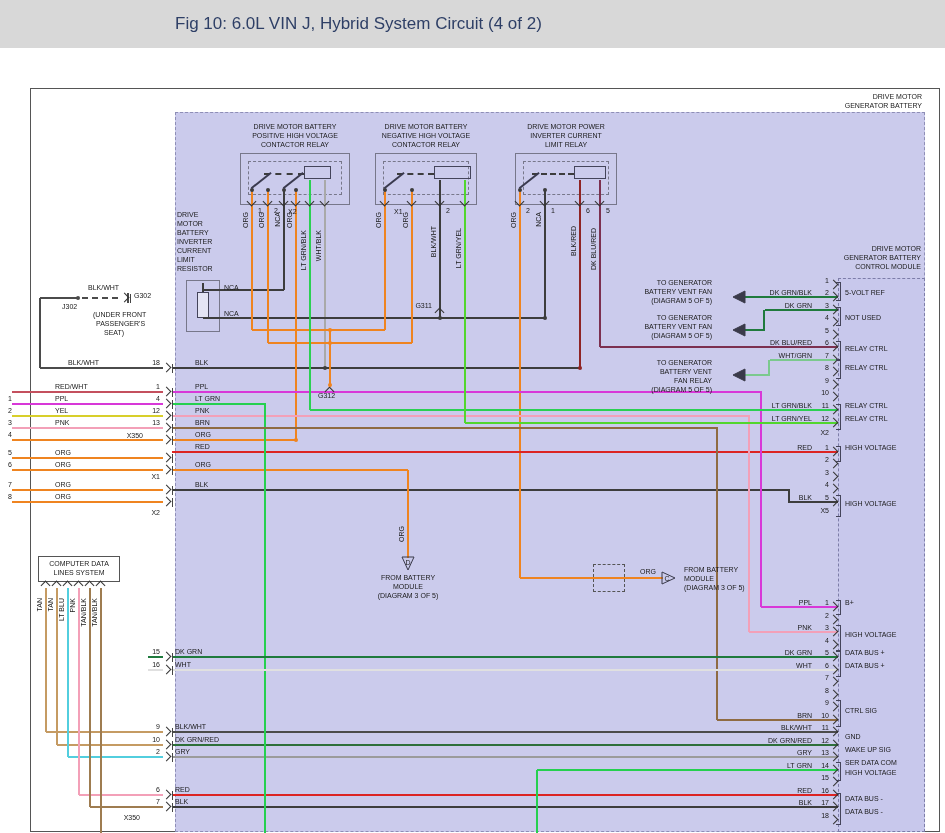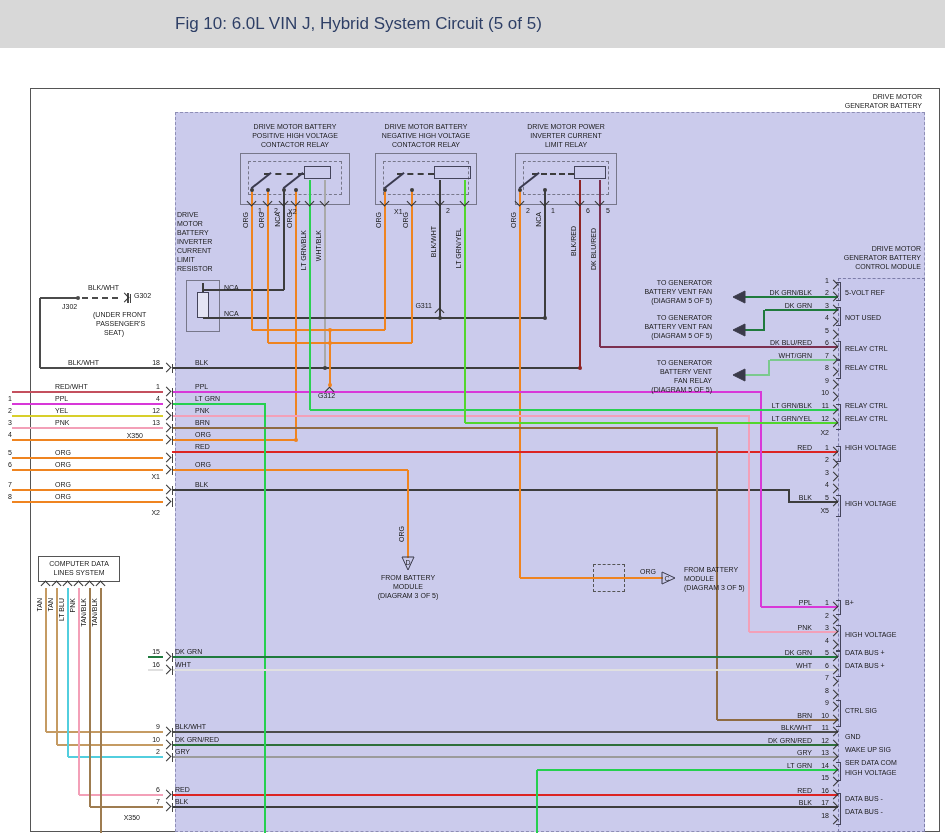--- a/index.html
+++ b/index.html
@@ -16,21 +16,21 @@
   .vbar{position:absolute;width:1px;background:#444;}
   .dot{position:absolute;width:4px;height:4px;border-radius:50%;}
   .blade{position:absolute;width:25px;height:2px;background:#3a3a4e;transform:rotate(-38deg);transform-origin:0 100%;}
   .brk{position:absolute;background:#44445a;}
 </style>
 </head>
 <body>
 
 <div id="cv">
   <div class="titlebar">
-    <span>Fig 10: 6.0L VIN J, Hybrid System Circuit (5 of 5)</span>
+    <span>Fig 10: 6.0L VIN J, Hybrid System Circuit (4 of 2)</span>
   </div>
 <div class="box" style="position: absolute; left: 30px; top: 88px; width: 910px; height: 744px; border: 1px solid rgb(85, 85, 85);"></div>
     <div class="box" style="position: absolute; left: 175px; top: 112px; width: 750px; height: 720px; background: rgb(203, 203, 236); border: 1px dashed rgb(142, 142, 182);"></div>
     <div class="box" style="position: absolute; left: 838px; top: 278px; width: 87px; height: 554px; background: rgb(200, 200, 236); border: 1px dashed rgb(125, 125, 168);"></div>
     <div class="box" style="position: absolute; left: 240px; top: 153px; width: 110px; height: 52px; border: 1px solid rgb(119, 119, 138);"></div>
     <div class="box" style="position: absolute; left: 375px; top: 153px; width: 102px; height: 52px; border: 1px solid rgb(119, 119, 138);"></div>
     <div class="box" style="position: absolute; left: 515px; top: 153px; width: 102px; height: 52px; border: 1px solid rgb(119, 119, 138);"></div>
     <div class="box" style="position: absolute; left: 248px; top: 161px; width: 94px; height: 34px; border: 1px dashed rgb(119, 119, 138);"></div>
     <div class="box" style="position: absolute; left: 383px; top: 161px; width: 86px; height: 34px; border: 1px dashed rgb(119, 119, 138);"></div>
     <div class="box" style="position: absolute; left: 523px; top: 161px; width: 86px; height: 34px; border: 1px dashed rgb(119, 119, 138);"></div>

